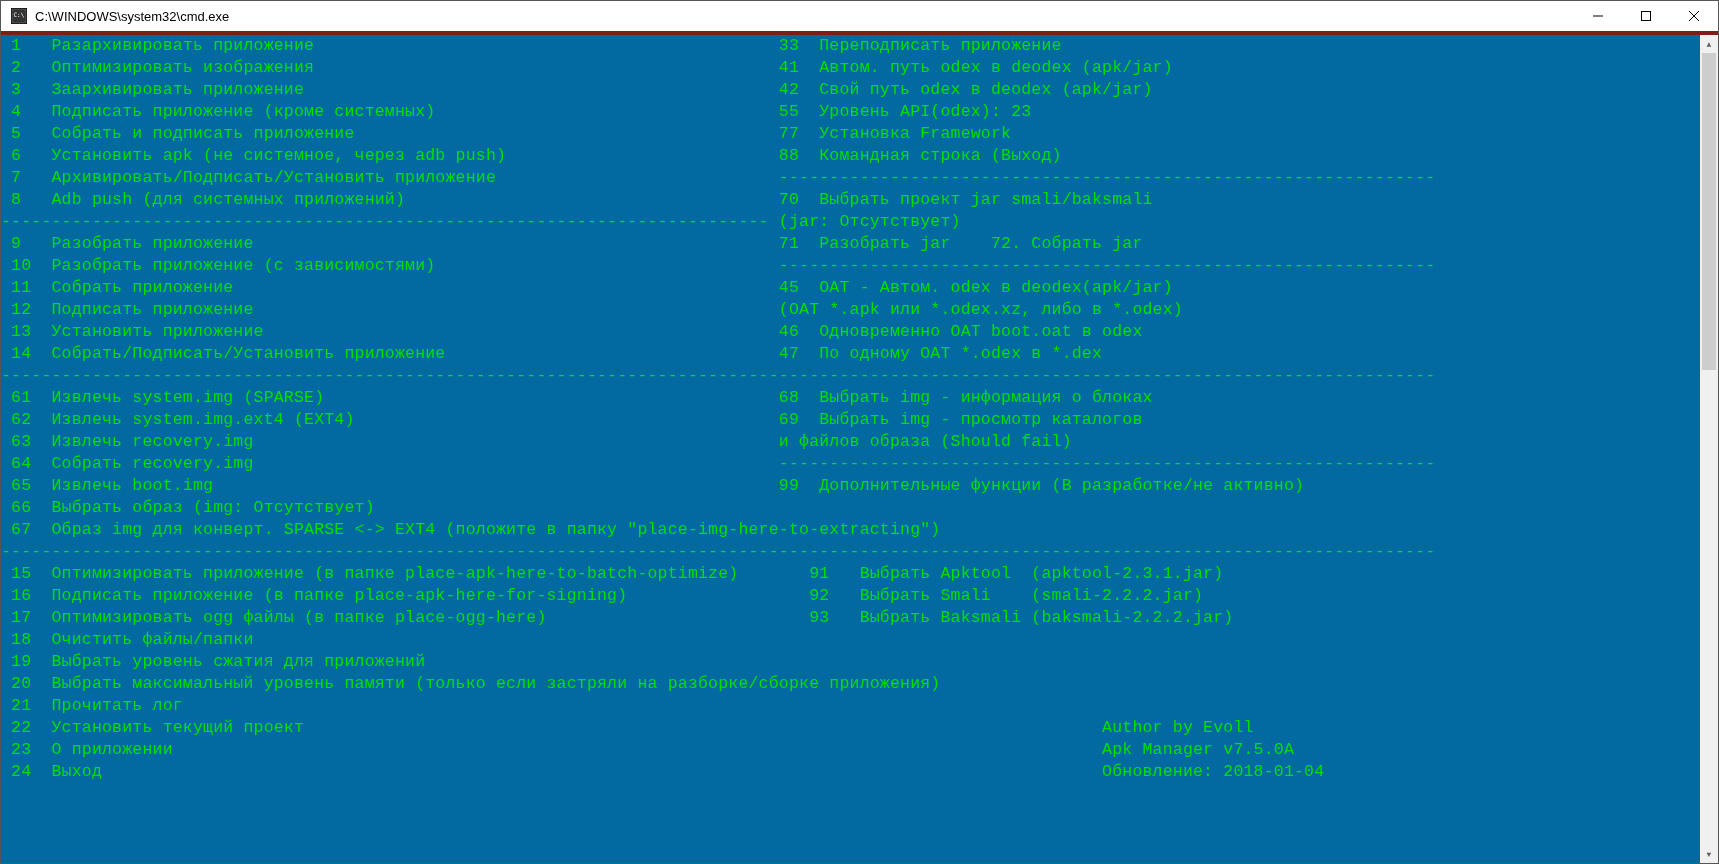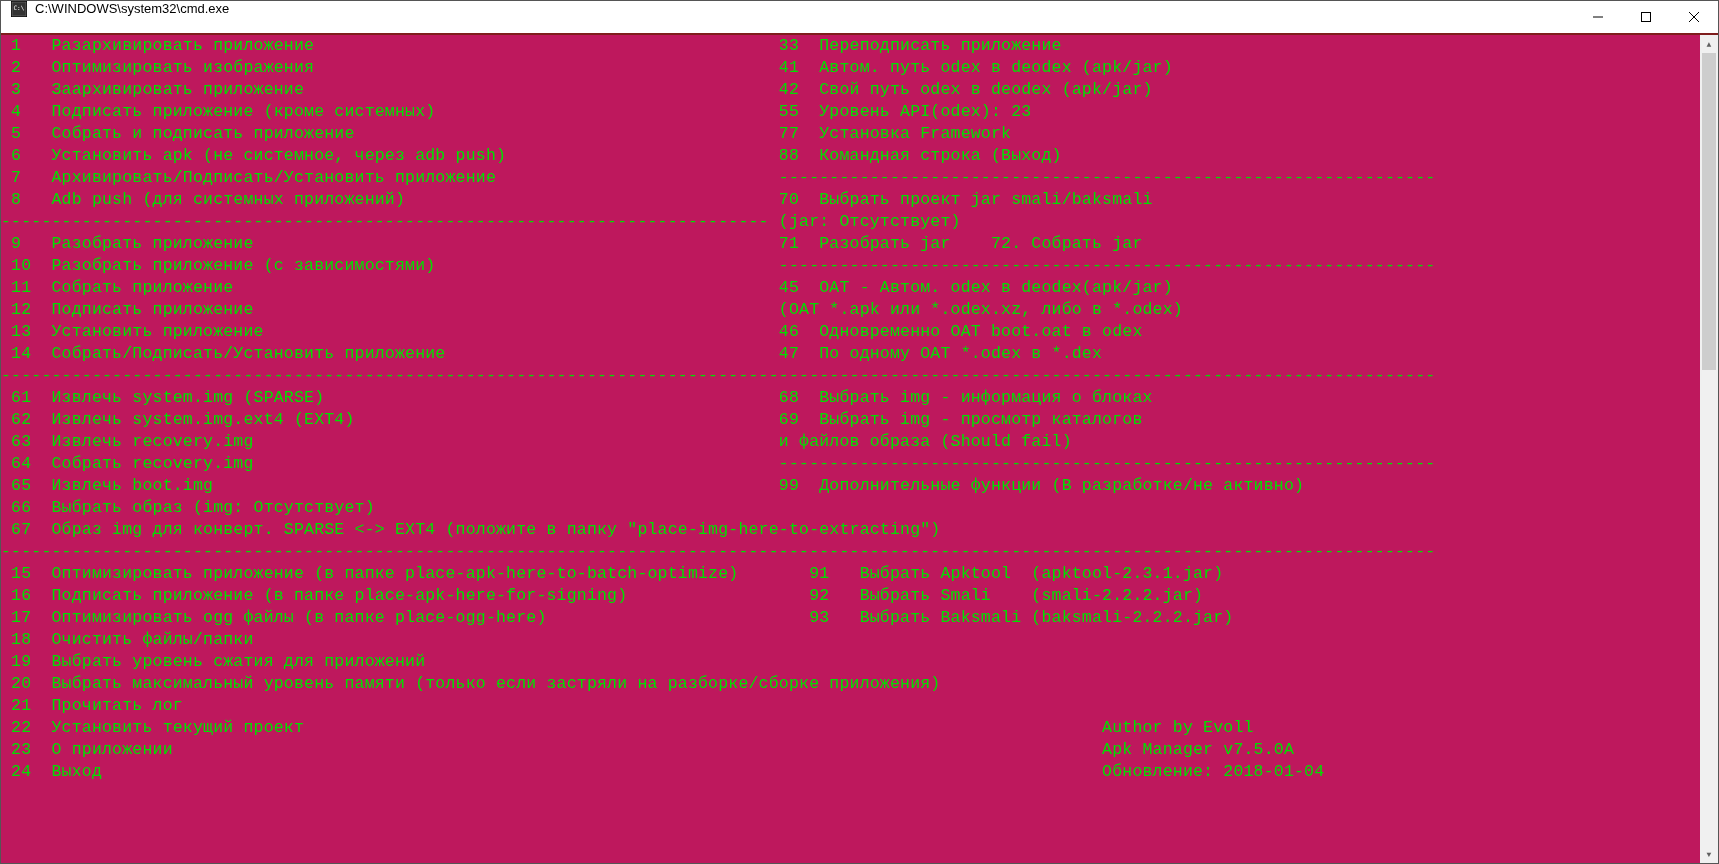--- a/index.html
+++ b/index.html
@@ -11,21 +11,22 @@
     background: #ffffff;
     display: flex;
     flex-direction: column;
     border: 1px solid #555;
   }
   
   .titlebar {
     height: 34px;
     background: #ffffff;
     display: flex;
-    border-bottom: 2px solid #7f1d1d;
+    align-items: center;
+    border-bottom: 4px solid #7f1d1d;
     flex-shrink: 0;
   }
   
   .titlebar-icon {
     width: 16px;
     height: 16px;
     margin: 0 8px 0 10px;
     display: inline-block;
   }
   
@@ -55,21 +56,21 @@
   
   .terminal-area {
     flex: 1;
     display: flex;
     background: #000000;
     overflow: hidden;
   }
   
   .terminal {
     flex: 1;
-    background: #be185d;
+    background: #0369a1;
     color: #00e000;
     font-family: Consolas, 'Courier New', monospace;
     font-size: 16.5px;
     line-height: 22px;
     white-space: pre;
     padding: 0;
     overflow: hidden;
     letter-spacing: 0.2px;
   }
   

